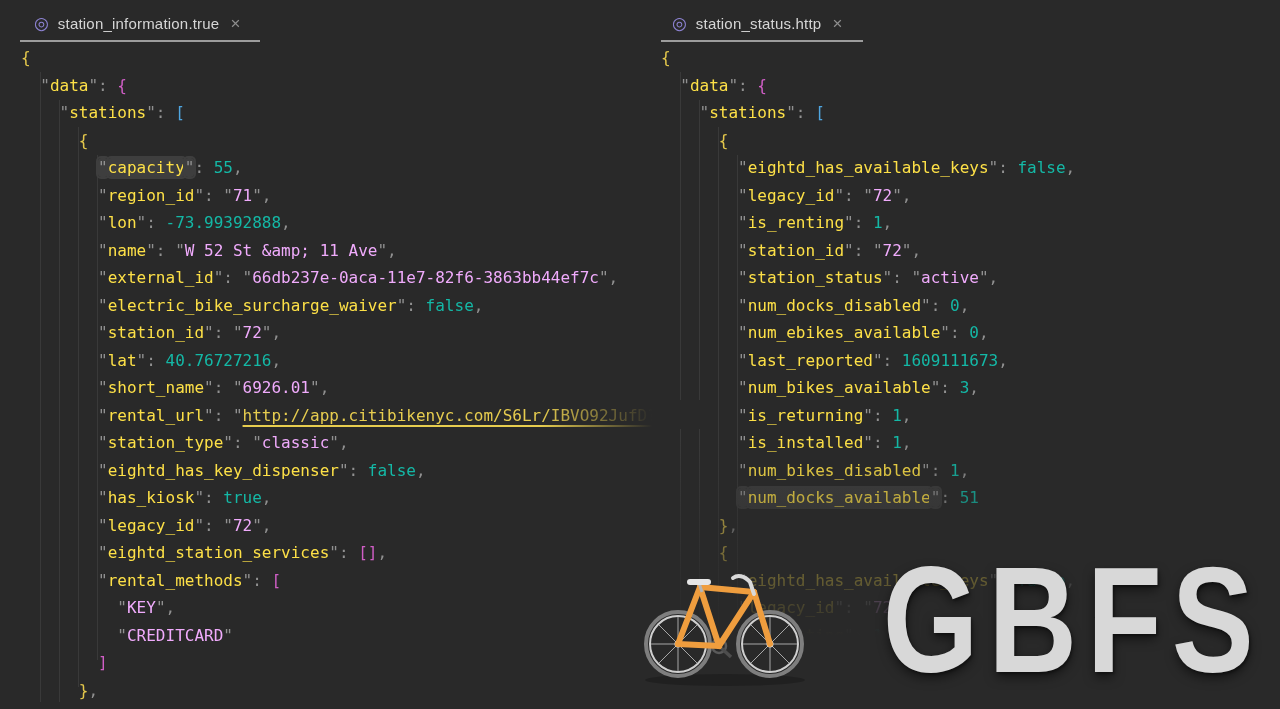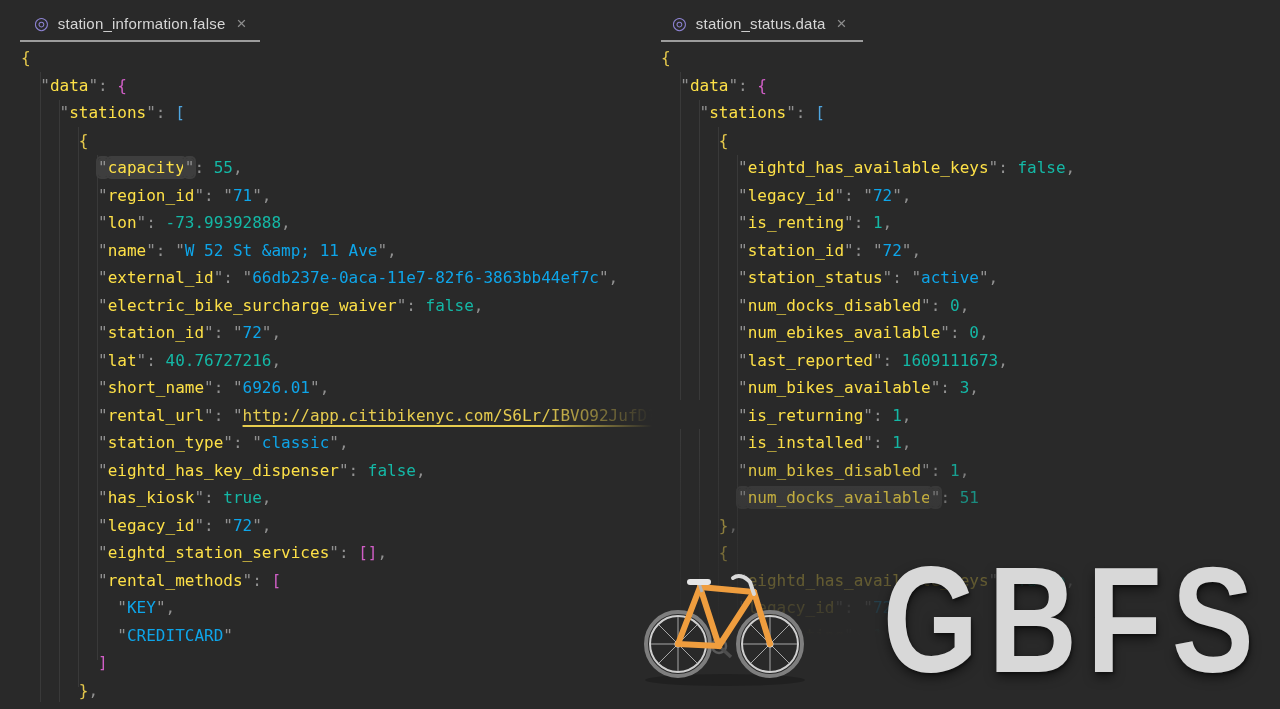--- a/index.html
+++ b/index.html
@@ -10,21 +10,21 @@
   .tab-icon{color:#8d83d3;font-size:17px;margin-right:9px;line-height:1;}
   .tab-label{color:#d6d6d6;font-size:15px;letter-spacing:.2px;}
   .tab-close{color:#8f8f8f;font-size:17px;margin-left:11px;line-height:1;}
   .tab-underline{position:absolute;top:40px;height:2px;background:#9c9c9c;}
   
   .code{position:absolute;top:44px;font:16px/27.5px "DejaVu Sans Mono",monospace;
         white-space:pre;}
   .line{height:27.5px;}
   .tk-k{color:#fde047;}
   .tk-p{color:#919191;}
-  .tk-s{color:#0ea5e9;}
+  .tk-s{color:#f0abfc;}
   .tk-n{color:#14b8a6;}
   .tk-b1{color:#e3c74b;}
   .tk-b2{color:#d05ec6;}
   .tk-b3{color:#4fa6e0;}
   .tk-u{color:#e7cd4f;text-decoration:underline;text-decoration-thickness:2px;text-underline-offset:4px;}
   .hl{background:#3e3e3e;border-radius:3px;box-shadow:0 0 0 2px #3e3e3e;}
   .guide{position:absolute;width:1px;background:#393939;}
   
   .fade-url{position:absolute;left:540px;top:400px;width:160px;height:29px;
             background:linear-gradient(90deg,rgba(41,41,41,0) 0%,#292929 70%);}
@@ -37,28 +37,28 @@
              text-shadow:0 5px 12px rgba(0,0,0,.5),2px 2px 3px rgba(0,0,0,.35);}
   .bike{position:absolute;left:640px;top:556px;width:170px;height:132px;}
 </style>
 </head>
 <body>
 
 <div class="screen">
 
   <div class="tab" style="left:20px;padding-left:14px;">
     <span class="tab-icon">◎</span>
-    <span class="tab-label">station_information.false</span>
+    <span class="tab-label">station_information.true</span>
     <span class="tab-close">×</span>
   </div>
   <div class="tab-underline" style="left:20px;width:240px;"></div>
 
   <div class="tab" style="left:661px;padding-left:11px;">
     <span class="tab-icon">◎</span>
-    <span class="tab-label">station_status.data</span>
+    <span class="tab-label">station_status.http</span>
     <span class="tab-close">×</span>
   </div>
   <div class="tab-underline" style="left:661px;width:202px;"></div>
 
   <div class="guide" style="left:40px;top:72px;height:630px;"></div>
   <div class="guide" style="left:59px;top:100px;height:602px;"></div>
   <div class="guide" style="left:78px;top:127px;height:560px;"></div>
   <div class="guide" style="left:97px;top:155px;height:505px;"></div>
 
   <div class="guide" style="left:680px;top:72px;height:588px;"></div>

